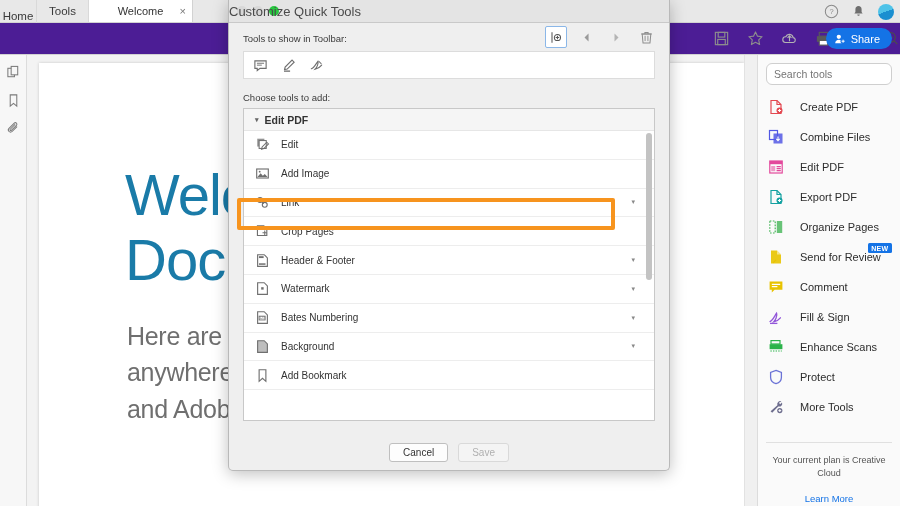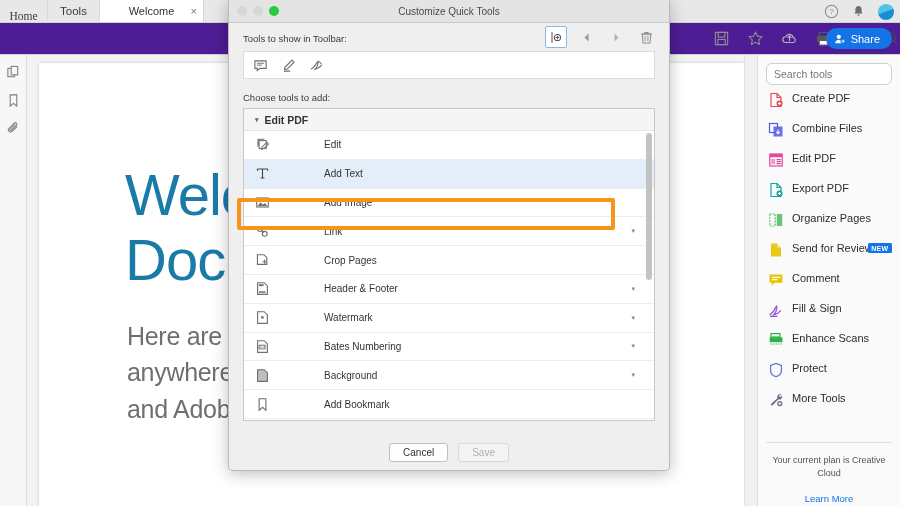--- a/index.html
+++ b/index.html
@@ -15,21 +15,21 @@
   .tabbar {
     position: absolute; left: 0; top: 0; width: 900px; height: 23px;
     background: #e8e8e8; border-bottom: 1px solid #d2d2d2;
     display: flex; align-items: stretch;
   }
   .tab {
     display: flex; align-items: center; justify-content: center;
     font-size: 11.5px; color: #3a3a3a; padding: 0 14px;
     border-right: 1px solid #d9d9d9; cursor: default;
   }
-  .tab.home { width: 48px; padding: 16px; font-family: Liberation Serif, serif; }
+  .tab.home { width: 37px; padding: 16px; }
   .tab.tools { width: 52px; padding: 0; }
   .tab.doc {
     width: 104px; background: #ffffff; color: #333;
     border-right: 1px solid #d2d2d2; position: relative;
     font-size: 11px;
   }
   .tab-close {
     position: absolute; right: 6px; top: 50%; transform: translateY(-50%);
     font-size: 11px; color: #777; line-height: 1;
   }
@@ -123,21 +123,21 @@
   }
   .search-box {
     width: 100%; height: 22px; background: #fff;
     border: 1px solid #cfcfcf; border-radius: 6px;
     font-size: 10.5px; color: #888; padding: 0 7px;
     font-family: "Liberation Sans", sans-serif;
     outline: none;
   }
   .tool-list { margin-top: 7px; }
   .tool-item {
-    display: flex; gap: 8px;
+    display: flex; align-items: center; gap: 16px;
     height: 30px; position: relative; cursor: pointer;
     padding-left: 2px;
   }
   .tool-item span.lbl { font-size: 11px; color: #2c2c2c; }
   .tool-ico { width: 16px; height: 16px; flex: none; display: block; }
   .badge-new {
     position: absolute; right: 0px; top: 1px;
     background: #1473e6; color: #fff; font-size: 7px;
     font-weight: bold; padding: 1.5px 3.5px; border-radius: 1.5px;
     letter-spacing: 0.3px;
@@ -163,22 +163,22 @@
   .dlg-titlebar {
     height: 23px; background: #e4e4e4; border-bottom: 1px solid #c9c9c9;
     display: flex; align-items: center; position: relative;
   }
   .lights { display: flex; gap: 6px; padding-left: 8px; }
   .light { width: 10px; height: 10px; border-radius: 50%; }
   .l-red { background: #d8d8d8; }
   .l-yel { background: #d8d8d8; }
   .l-grn { background: #28c840; }
   .dlg-title {
-    position: absolute; left: 0; right: 0; text-align: center;
-    font-size: 10px; color: #4a4a4a;
+    position: absolute; left: 0; right: 0; text-align: left;
+    font-size: 13px; color: #4a4a4a;
   }
   .dlg-body { padding: 10px 14px 0 14px; position: relative; }
   .dlg-label { font-size: 9.5px; color: #3a3a3a; }
   .dlg-actions {
     position: absolute; right: 12px; top: 3px;
     display: flex; align-items: center; gap: 8px;
   }
   .act-btn {
     width: 22px; height: 22px; display: flex;
     align-items: center; justify-content: center;
@@ -199,21 +199,21 @@
   }
   .grp-header {
     height: 22px; background: #f5f5f5; border-bottom: 1px solid #e6e6e6;
     display: flex; align-items: center; gap: 6px; padding-left: 11px;
     font-size: 10.5px; font-weight: bold; color: #333;
   }
   .caret { font-size: 7px; color: #666; }
   .lrow {
     height: 28.8px; display: flex; align-items: center;
     border-bottom: 1px solid #ededed; padding-left: 11px;
-    position: relative; cursor: pointer; gap: 43px;
+    position: relative; cursor: pointer;
   }
   .lrow .lico { width: 15px; height: 15px; flex: none; display: block; }
   .lrow .ltxt { font-size: 10px; color: #333; margin-left: 11px; }
   .lrow.sel { background: #e4eef8; }
   .rowcaret {
     position: absolute; right: 19px; font-size: 7px; color: #888;
   }
   .list-scroll {
     position: absolute; right: 2px; top: 24px; width: 6px; height: 147px;
     background: #c3c3c3; border-radius: 3px;
@@ -501,27 +501,20 @@
         </div>
         <div id="chooser-rows">
             <div class="lrow">
               <span class="lico"><svg width="15" height="15" viewBox="0 0 16 16">
                   <rect x="2.4" y="1.8" width="7.6" height="8.4" fill="#6f6f6f" opacity=".75"></rect>
                   <rect x="4.4" y="3.8" width="7.6" height="8.4" fill="#fff" stroke="#6f6f6f" stroke-width="1.1"></rect>
                   <path d="M12.6 5.6l1.8 1.8-5 5-2.4.6.6-2.4z" fill="none" stroke="#6f6f6f" stroke-width="1.1"></path>
                 </svg></span>
               <span class="ltxt">Edit</span>
             </div>
-            <div class="lrow sel">
-              <span class="lico"><svg width="15" height="15" viewBox="0 0 16 16">
-                  <path d="M2.6 3.2h10.8M8 3.2v9.6M6 12.8h4" stroke="#444" stroke-width="1.2" fill="none"></path>
-                  <path d="M2.6 3.2v1.8M13.4 3.2v1.8" stroke="#444" stroke-width="1.2"></path>
-                </svg></span>
-              <span class="ltxt">Add Text</span>
-            </div>
             <div class="lrow">
               <span class="lico"><svg width="15" height="15" viewBox="0 0 16 16">
                   <rect x="1.8" y="3.2" width="12.4" height="9.6" fill="none" stroke="#6f6f6f" stroke-width="1.2"></rect>
                   <path d="M2.6 11.6l3.4-3.8 2.4 2.6 2-2 3 3.2z" fill="#6f6f6f"></path>
                   <circle cx="5" cy="6" r="1" fill="#6f6f6f"></circle>
                 </svg></span>
               <span class="ltxt">Add Image</span>
             </div>
             <div class="lrow">
               <span class="lico"><svg width="15" height="15" viewBox="0 0 16 16">

